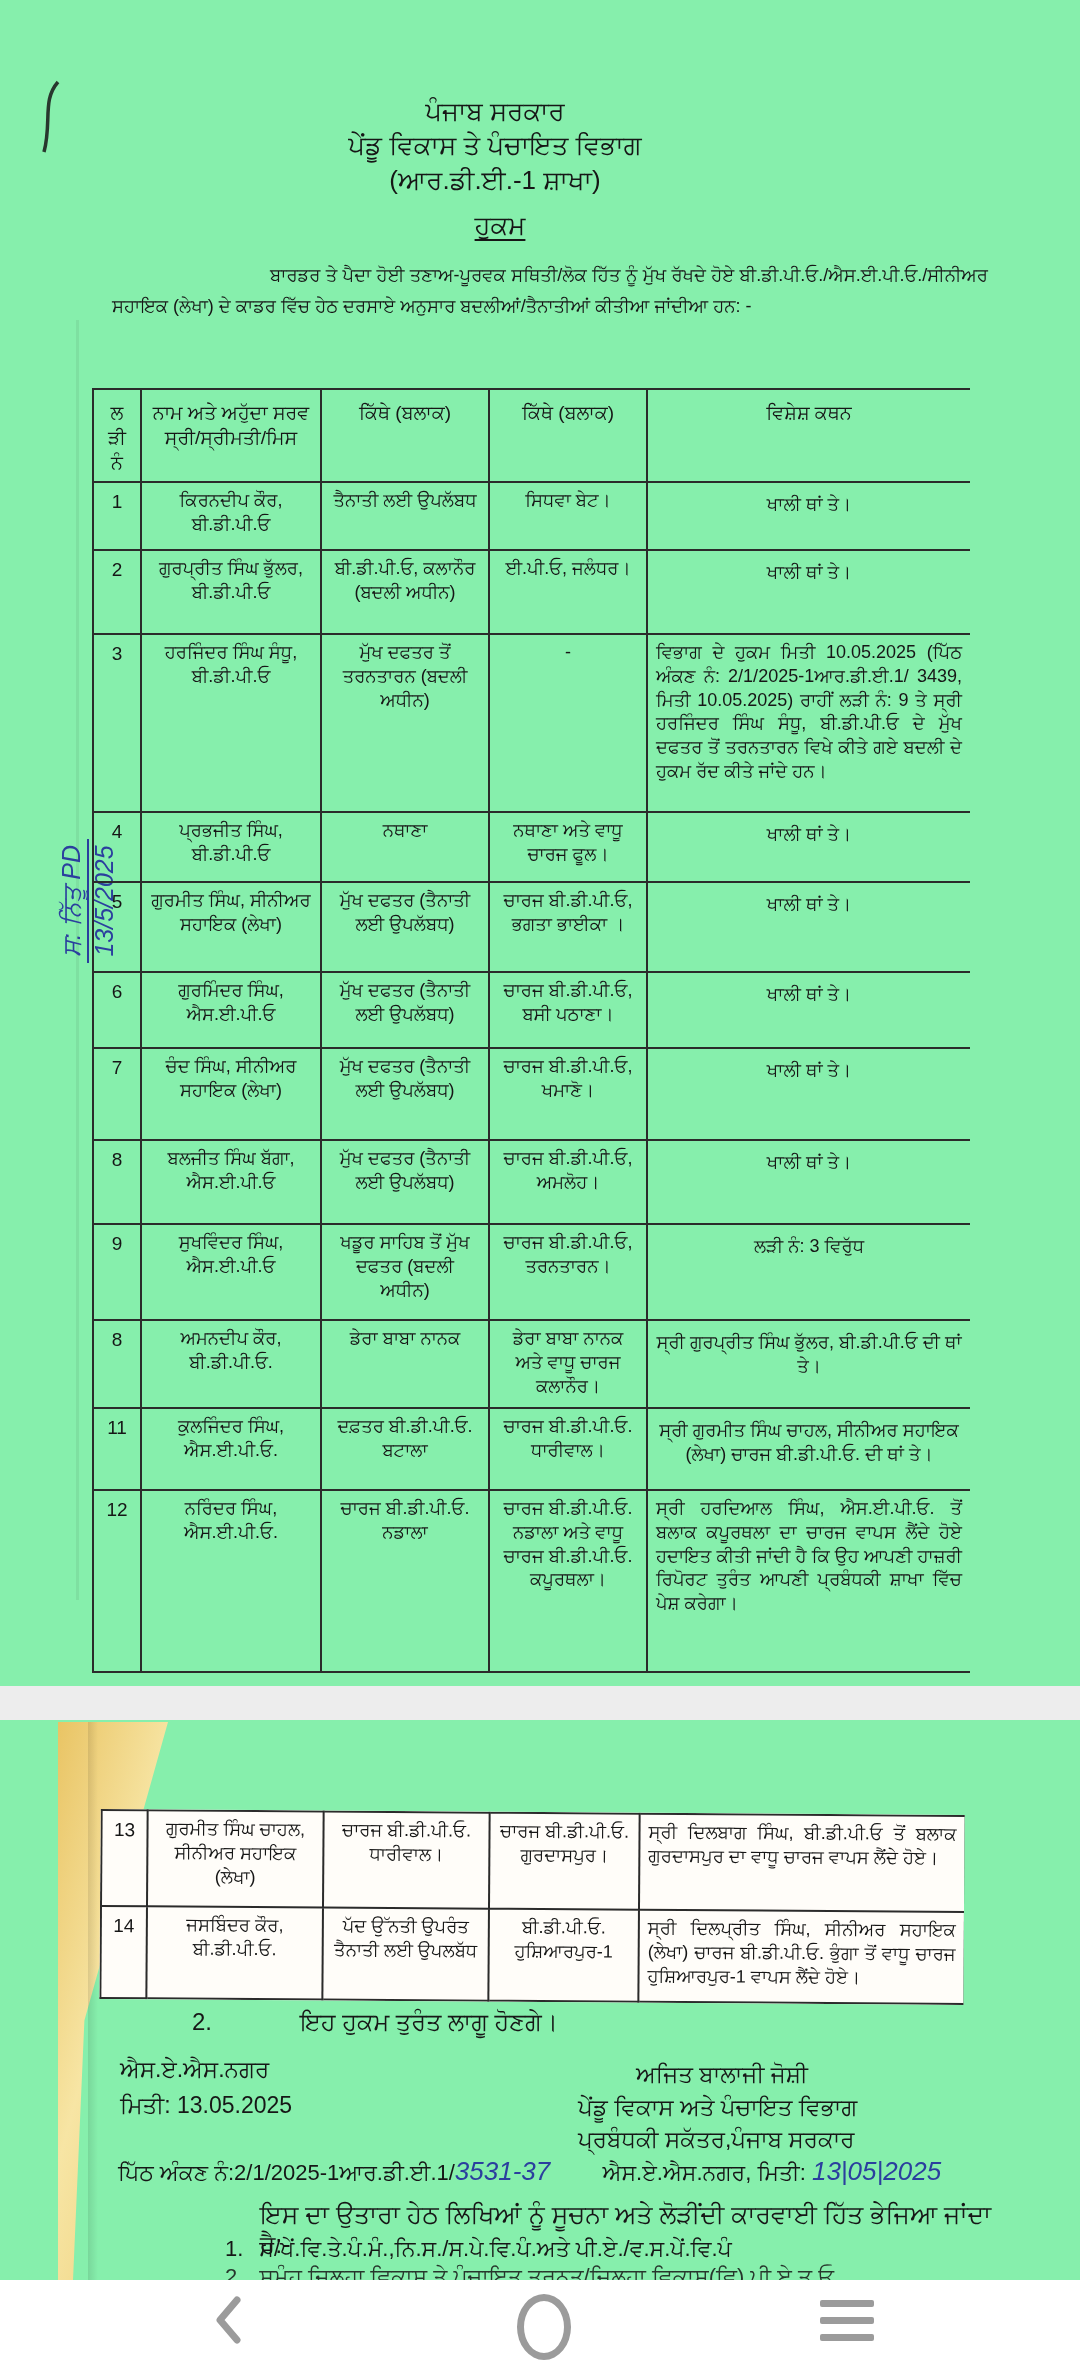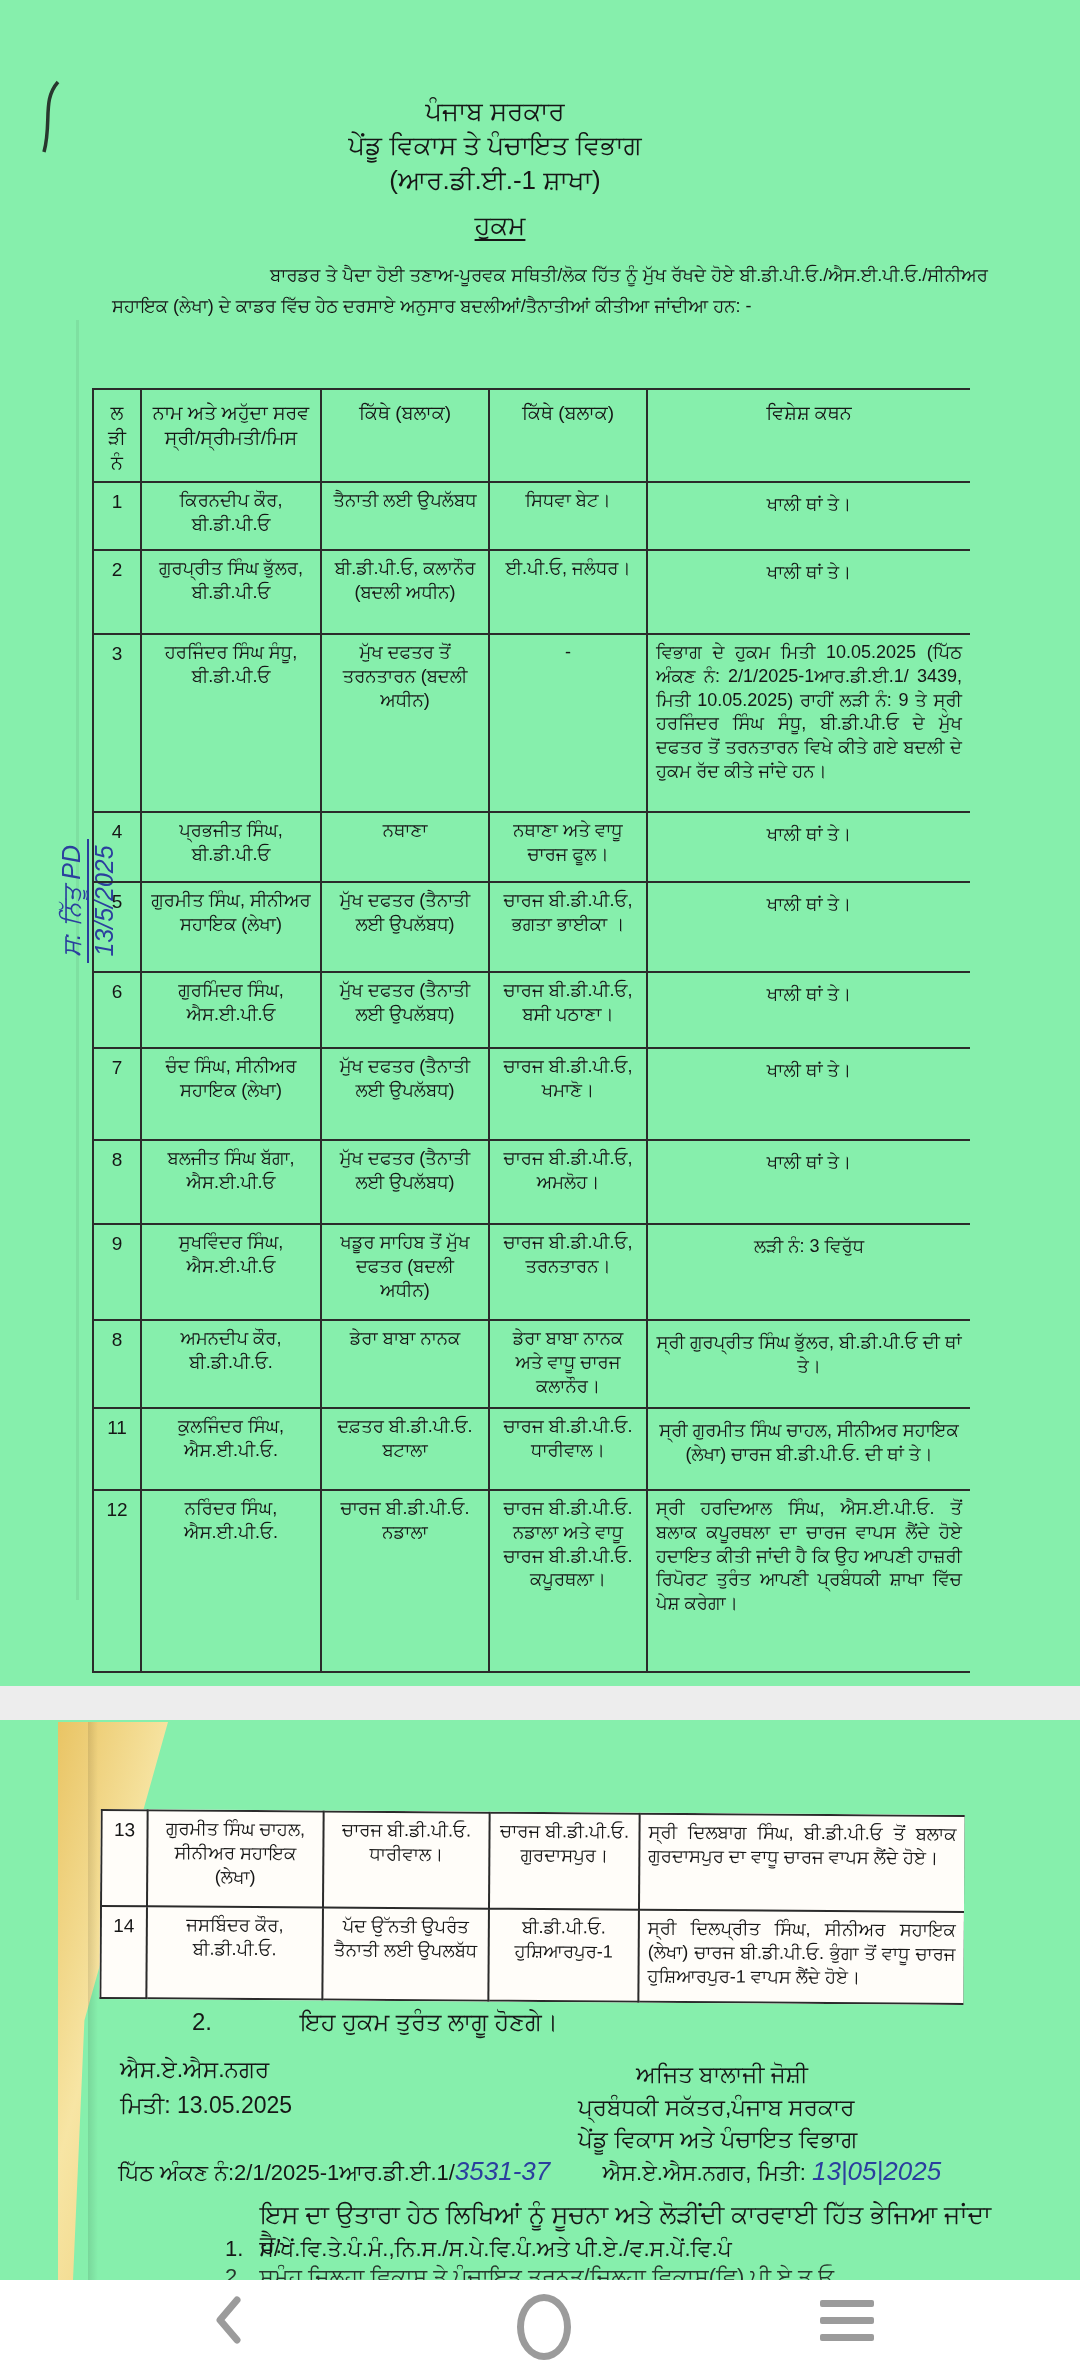--- a/index.html
+++ b/index.html
@@ -238,22 +238,22 @@
   <div class="clause2">
     <span>2.</span><span class="txt">ਇਹ ਹੁਕਮ ਤੁਰੰਤ ਲਾਗੂ ਹੋਣਗੇ।</span>
   </div>
 
   <div class="sig-place">
     <div>ਐਸ.ਏ.ਐਸ.ਨਗਰ</div>
     <div>ਮਿਤੀ: 13.05.2025</div>
   </div>
   <div class="signatory">
     <div class="sname">ਅਜਿਤ ਬਾਲਾਜੀ ਜੋਸ਼ੀ</div>
+    <div>ਪੇਂਡੂ ਵਿਕਾਸ ਅਤੇ ਪੰਚਾਇਤ ਵਿਭਾਗ</div>
     <div>ਪ੍ਰਬੰਧਕੀ ਸਕੱਤਰ,ਪੰਜਾਬ ਸਰਕਾਰ</div>
-    <div>ਪੇਂਡੂ ਵਿਕਾਸ ਅਤੇ ਪੰਚਾਇਤ ਵਿਭਾਗ</div>
   </div>
 
   <div class="endorsement">
     <span>ਪਿੱਠ ਅੰਕਣ ਨੰ:2/1/2025-1ਆਰ.ਡੀ.ਈ.1/</span><span class="hw">3531-37</span>
     <span style="display:inline-block;width:40px;"></span>
     <span>ਐਸ.ਏ.ਐਸ.ਨਗਰ, ਮਿਤੀ:</span> <span class="hw">13|05|2025</span>
   </div>
 
   <div class="copy-line">ਇਸ ਦਾ ਉਤਾਰਾ ਹੇਠ ਲਿਖਿਆਂ ਨੂੰ ਸੂਚਨਾ ਅਤੇ ਲੋੜੀਂਦੀ ਕਾਰਵਾਈ ਹਿੱਤ ਭੇਜਿਆ ਜਾਂਦਾ ਹੈ:-</div>
   <div class="copy-item1">

